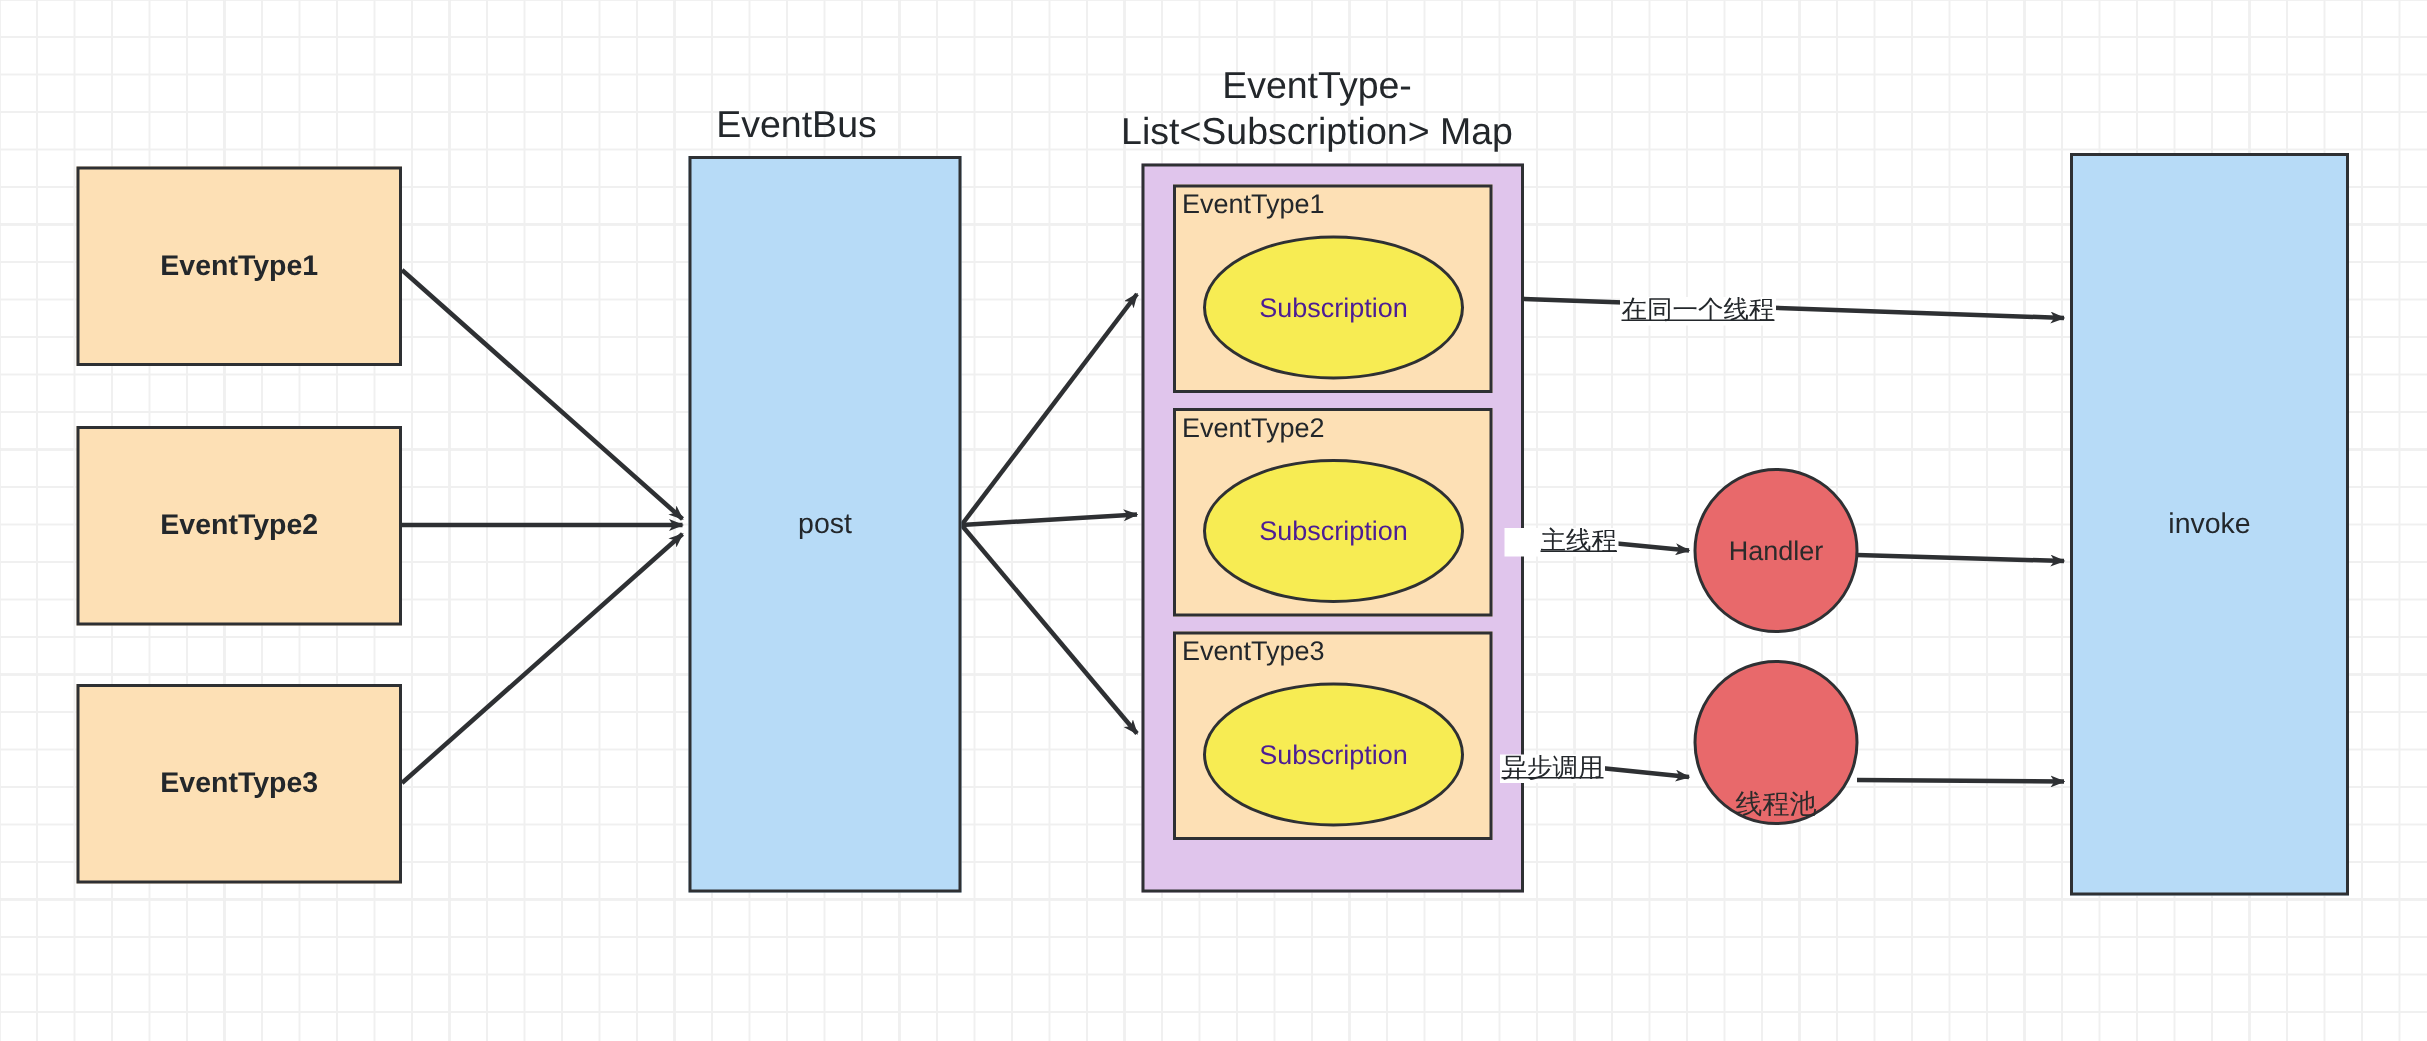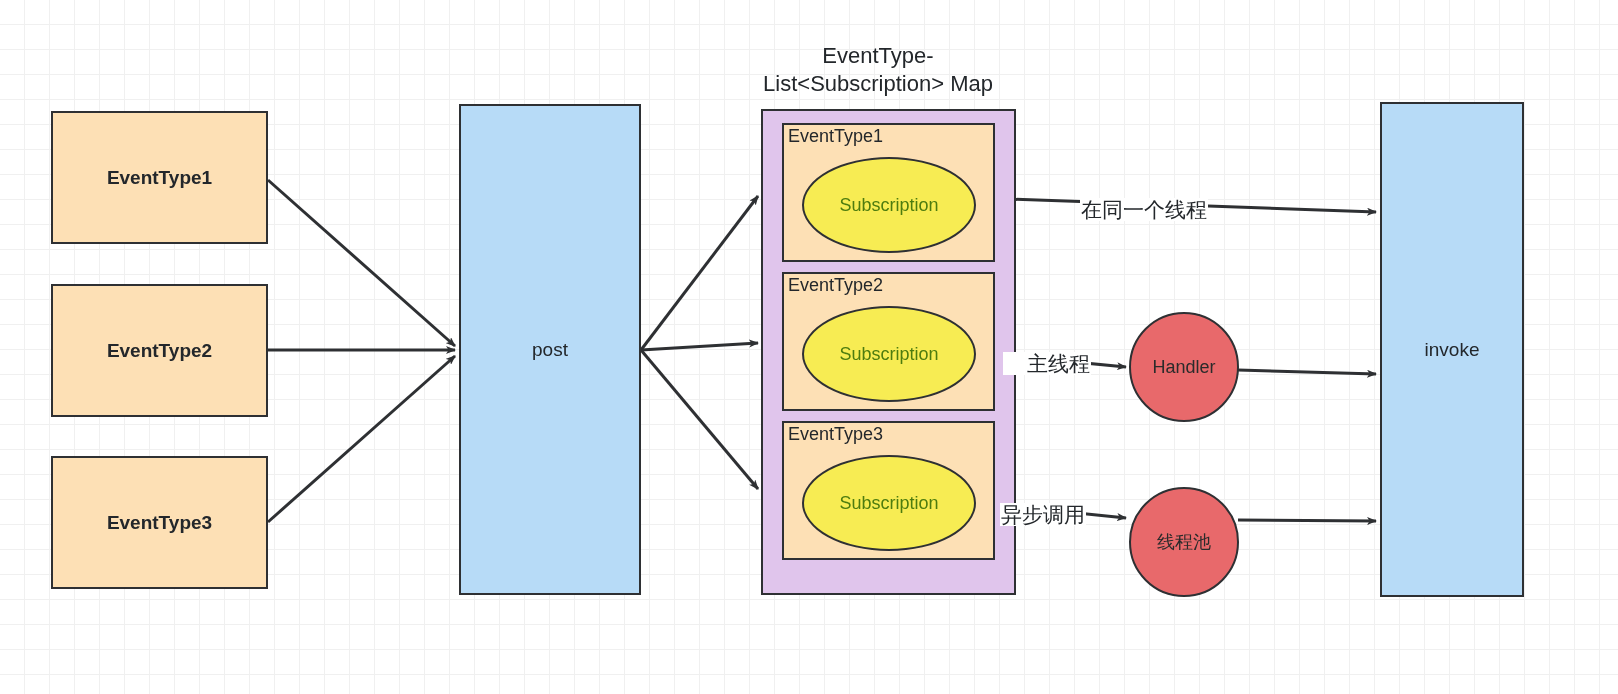--- a/index.html
+++ b/index.html
@@ -56,21 +56,21 @@
     font-size: 19px;
   }
   .bus-box {
     background: #b7dbf7;
     font-weight: normal;
     font-size: 19px;
   }
   .col-title {
     position: absolute;
     color: #23272b;
-    font-size: 22px;
+    font-size: 25px;
     text-align: center;
     line-height: 1.25;
     white-space: pre-line;
   }
   .map-container {
     background: #e0c5ec;
     border: 2px solid #2e3033;
   }
   .map-entry {
     position: absolute;
@@ -89,42 +89,43 @@
   .ellipse {
     position: absolute;
     box-sizing: border-box;
     background: #f7ec53;
     border: 2px solid #2e3033;
     border-radius: 50%;
     display: flex;
     align-items: center;
     justify-content: center;
     font-size: 18px;
-    color: #4d7c0f;
+    color: #4c1d95;
   }
   .circle-node {
     position: absolute;
     box-sizing: border-box;
     background: #e8696b;
     border: 2px solid #2e3033;
     border-radius: 50%;
     display: flex;
     align-items: center;
     justify-content: center;
     font-size: 18px;
     color: #2b2b2b;
   }
   .edge-label {
     position: absolute;
-    font-size: 21px;
+    font-size: 17px;
     color: #23272b;
     background: #ffffff;
     white-space: nowrap;
     padding: 0 1px;
     line-height: 1.1;
+    text-decoration: underline;
   }
 </style>
 </head>
 <body>
 
 <div id="canvas">
 
   <svg id="edges" viewBox="0 0 1618 694" xmlns="http://www.w3.org/2000/svg">
     <defs>
       <marker id="arrow" markerWidth="10" markerHeight="8" refX="9" refY="4" orient="auto" markerUnits="userSpaceOnUse">
@@ -176,20 +177,21 @@
   <div class="node rect-box evt-src" style="left:51px; top:111px; width:217px; height:133px;">
     <span>EventType1</span>
   </div>
   <div class="node rect-box evt-src" style="left:51px; top:284px; width:217px; height:133px;">
     <span>EventType2</span>
   </div>
   <div class="node rect-box evt-src" style="left:51px; top:456px; width:217px; height:133px;">
     <span>EventType3</span>
   </div>
 
+  <div class="col-title" style="left:431px; top:68px; width:200px;">EventBus</div>
   <div class="node rect-box bus-box" style="left:459px; top:104px; width:182px; height:491px;">
     <span>post</span>
   </div>
 
   <div class="col-title" style="left:738px; top:42px; width:280px;">EventType-
 List&lt;Subscription&gt; Map</div>
 
   <div class="node map-container" style="left:761px; top:109px; width:255px; height:486px;">
 
     <div class="map-entry" style="left:19px; top:12px; width:213px; height:139px;">
@@ -214,21 +216,21 @@
     </div>
   </div>
 
   <div class="edge-label" style="left:1080px; top:198px;">在同一个线程</div>
   <div class="edge-label" style="left:1003px; top:352px;padding-left:24px;">主线程</div>
   <div class="edge-label" style="left:1000px; top:503px;">异步调用</div>
 
   <div class="circle-node" style="left:1129px; top:312px; width:110px; height:110px;">
     <span>Handler</span>
   </div>
-  <div class="circle-node" style="left:1129px; top:487px; width:110px; height:110px;">
+  <div class="circle-node" style="left:1129px; top:440px; width:110px; height:110px;align-items:flex-end;">
     <span>线程池</span>
   </div>
 
-  <div class="node rect-box bus-box" style="left:1380px; top:102px; width:144px; height:495px;">
+  <div class="node rect-box bus-box" style="left:1380px; top:102px; width:186px; height:495px;">
     <span>invoke</span>
   </div>
 
 </div>
 
 </body></html>

